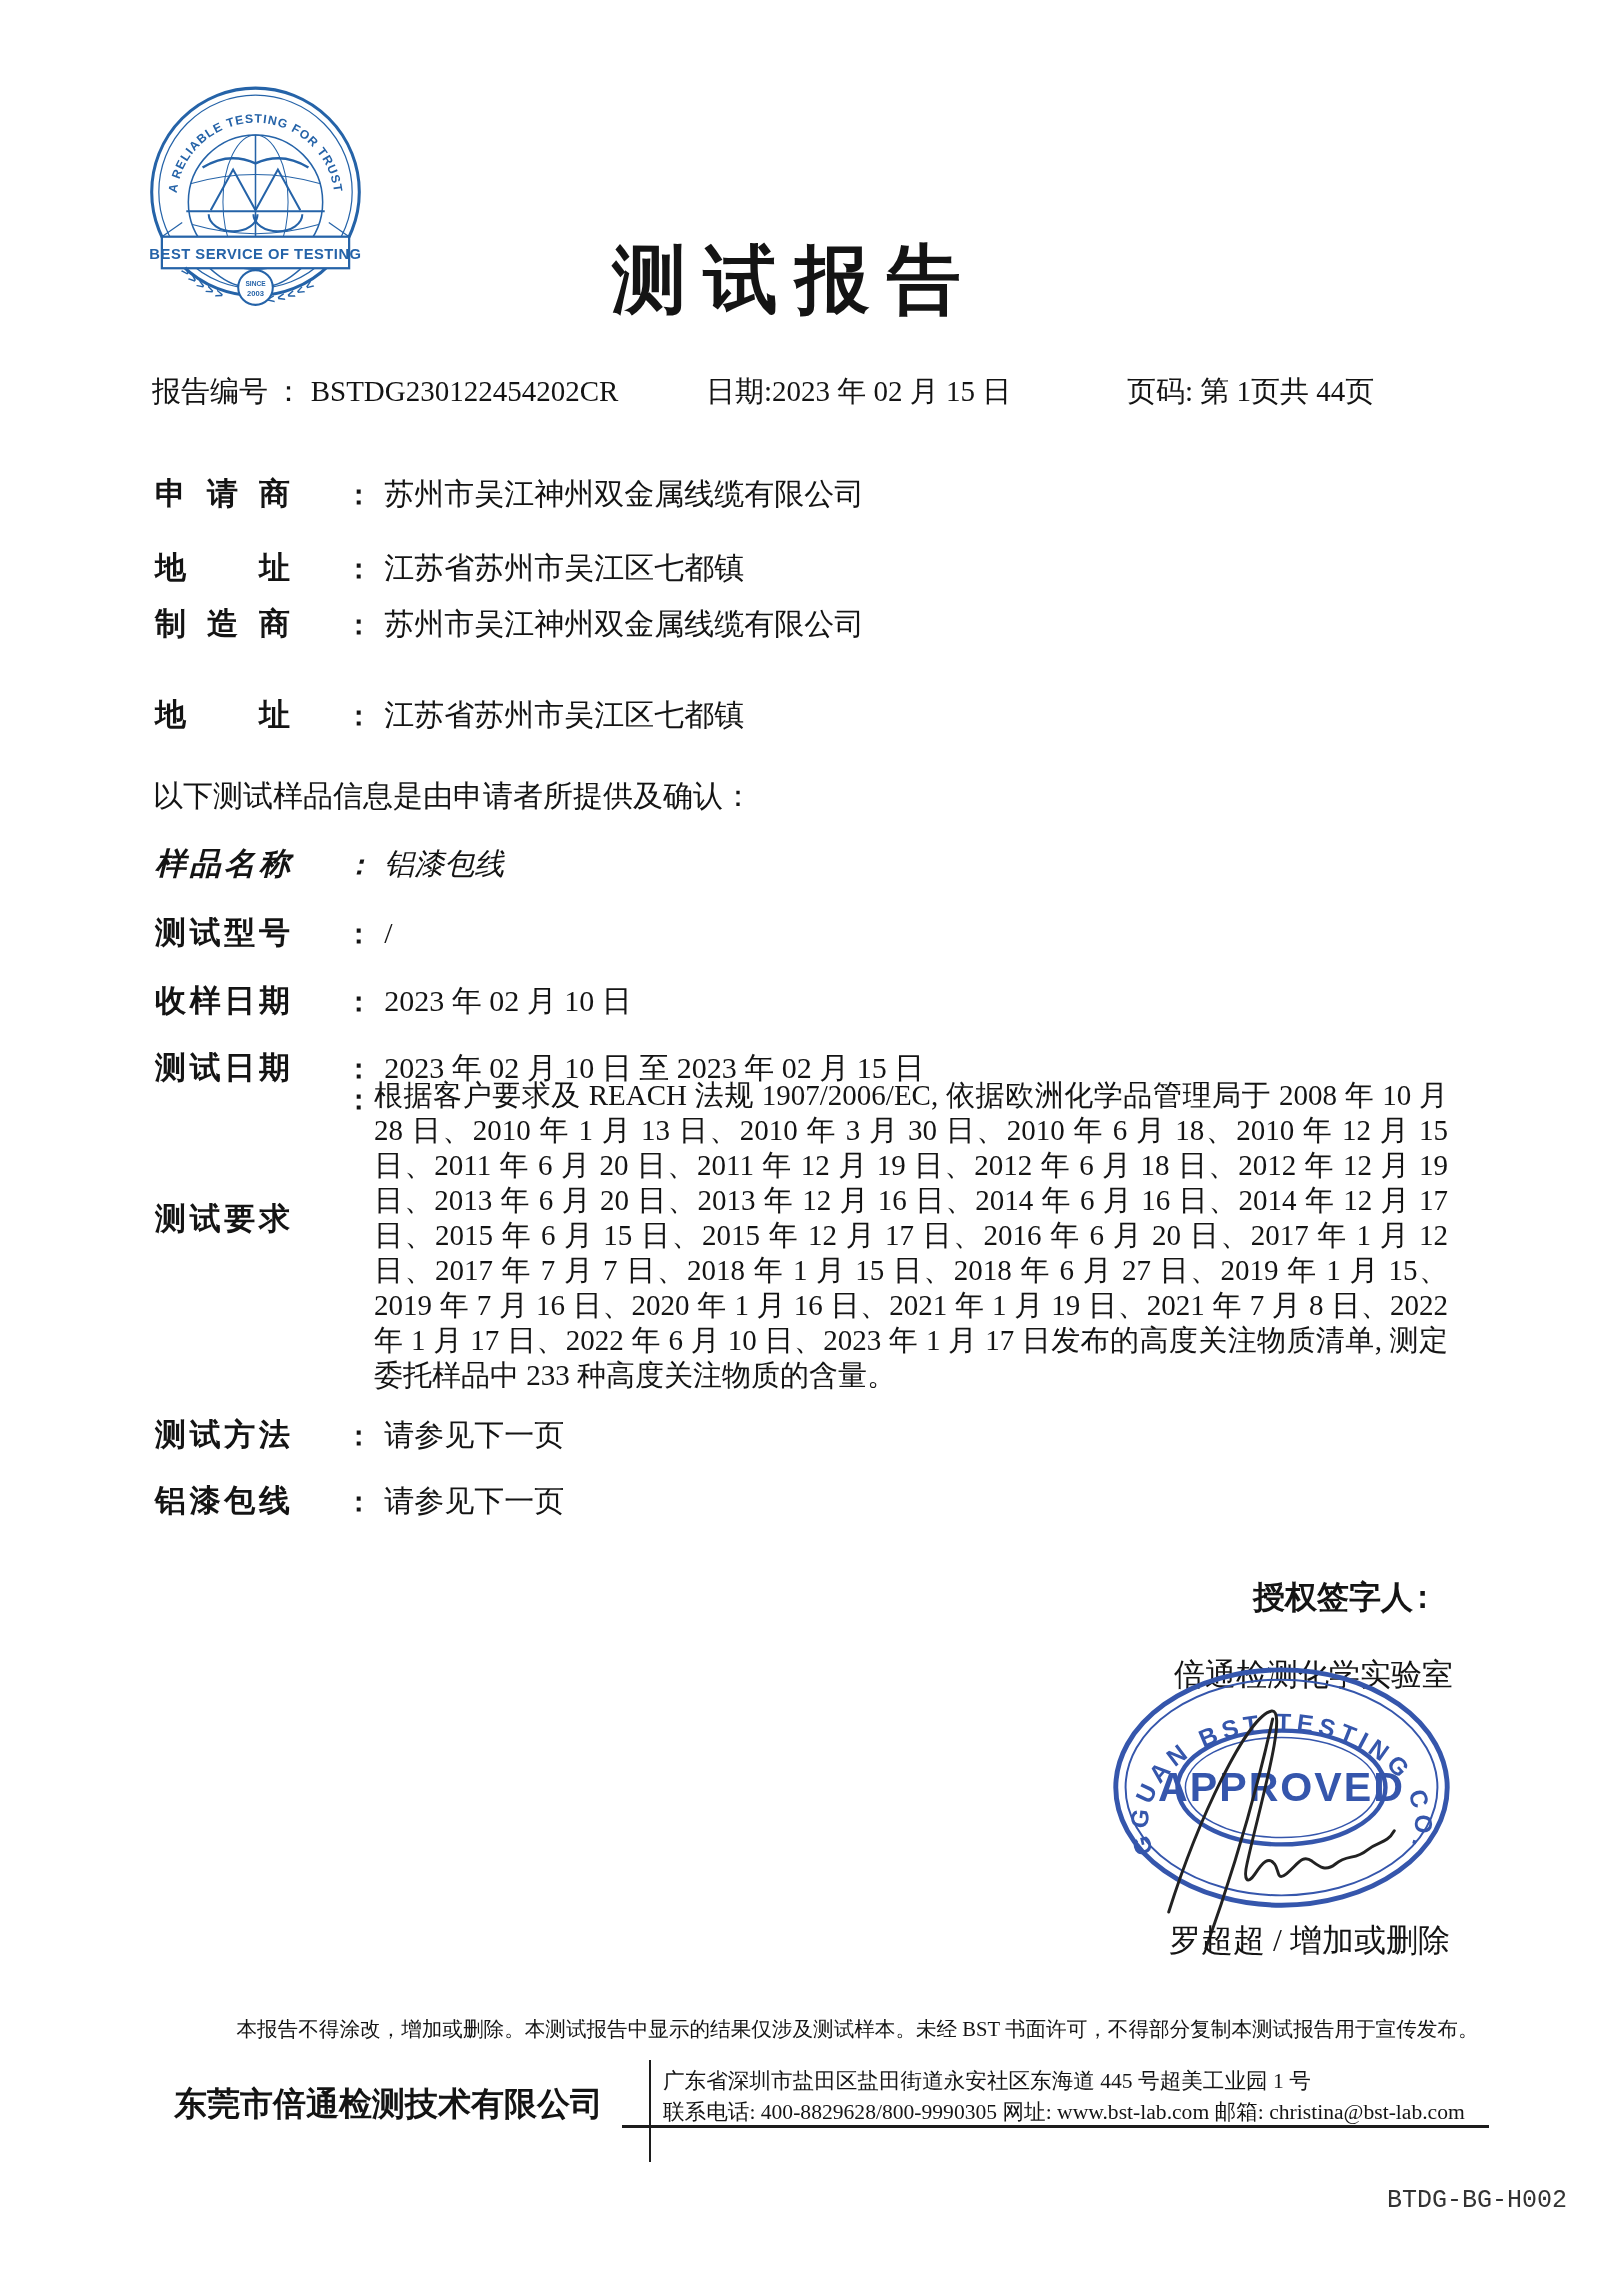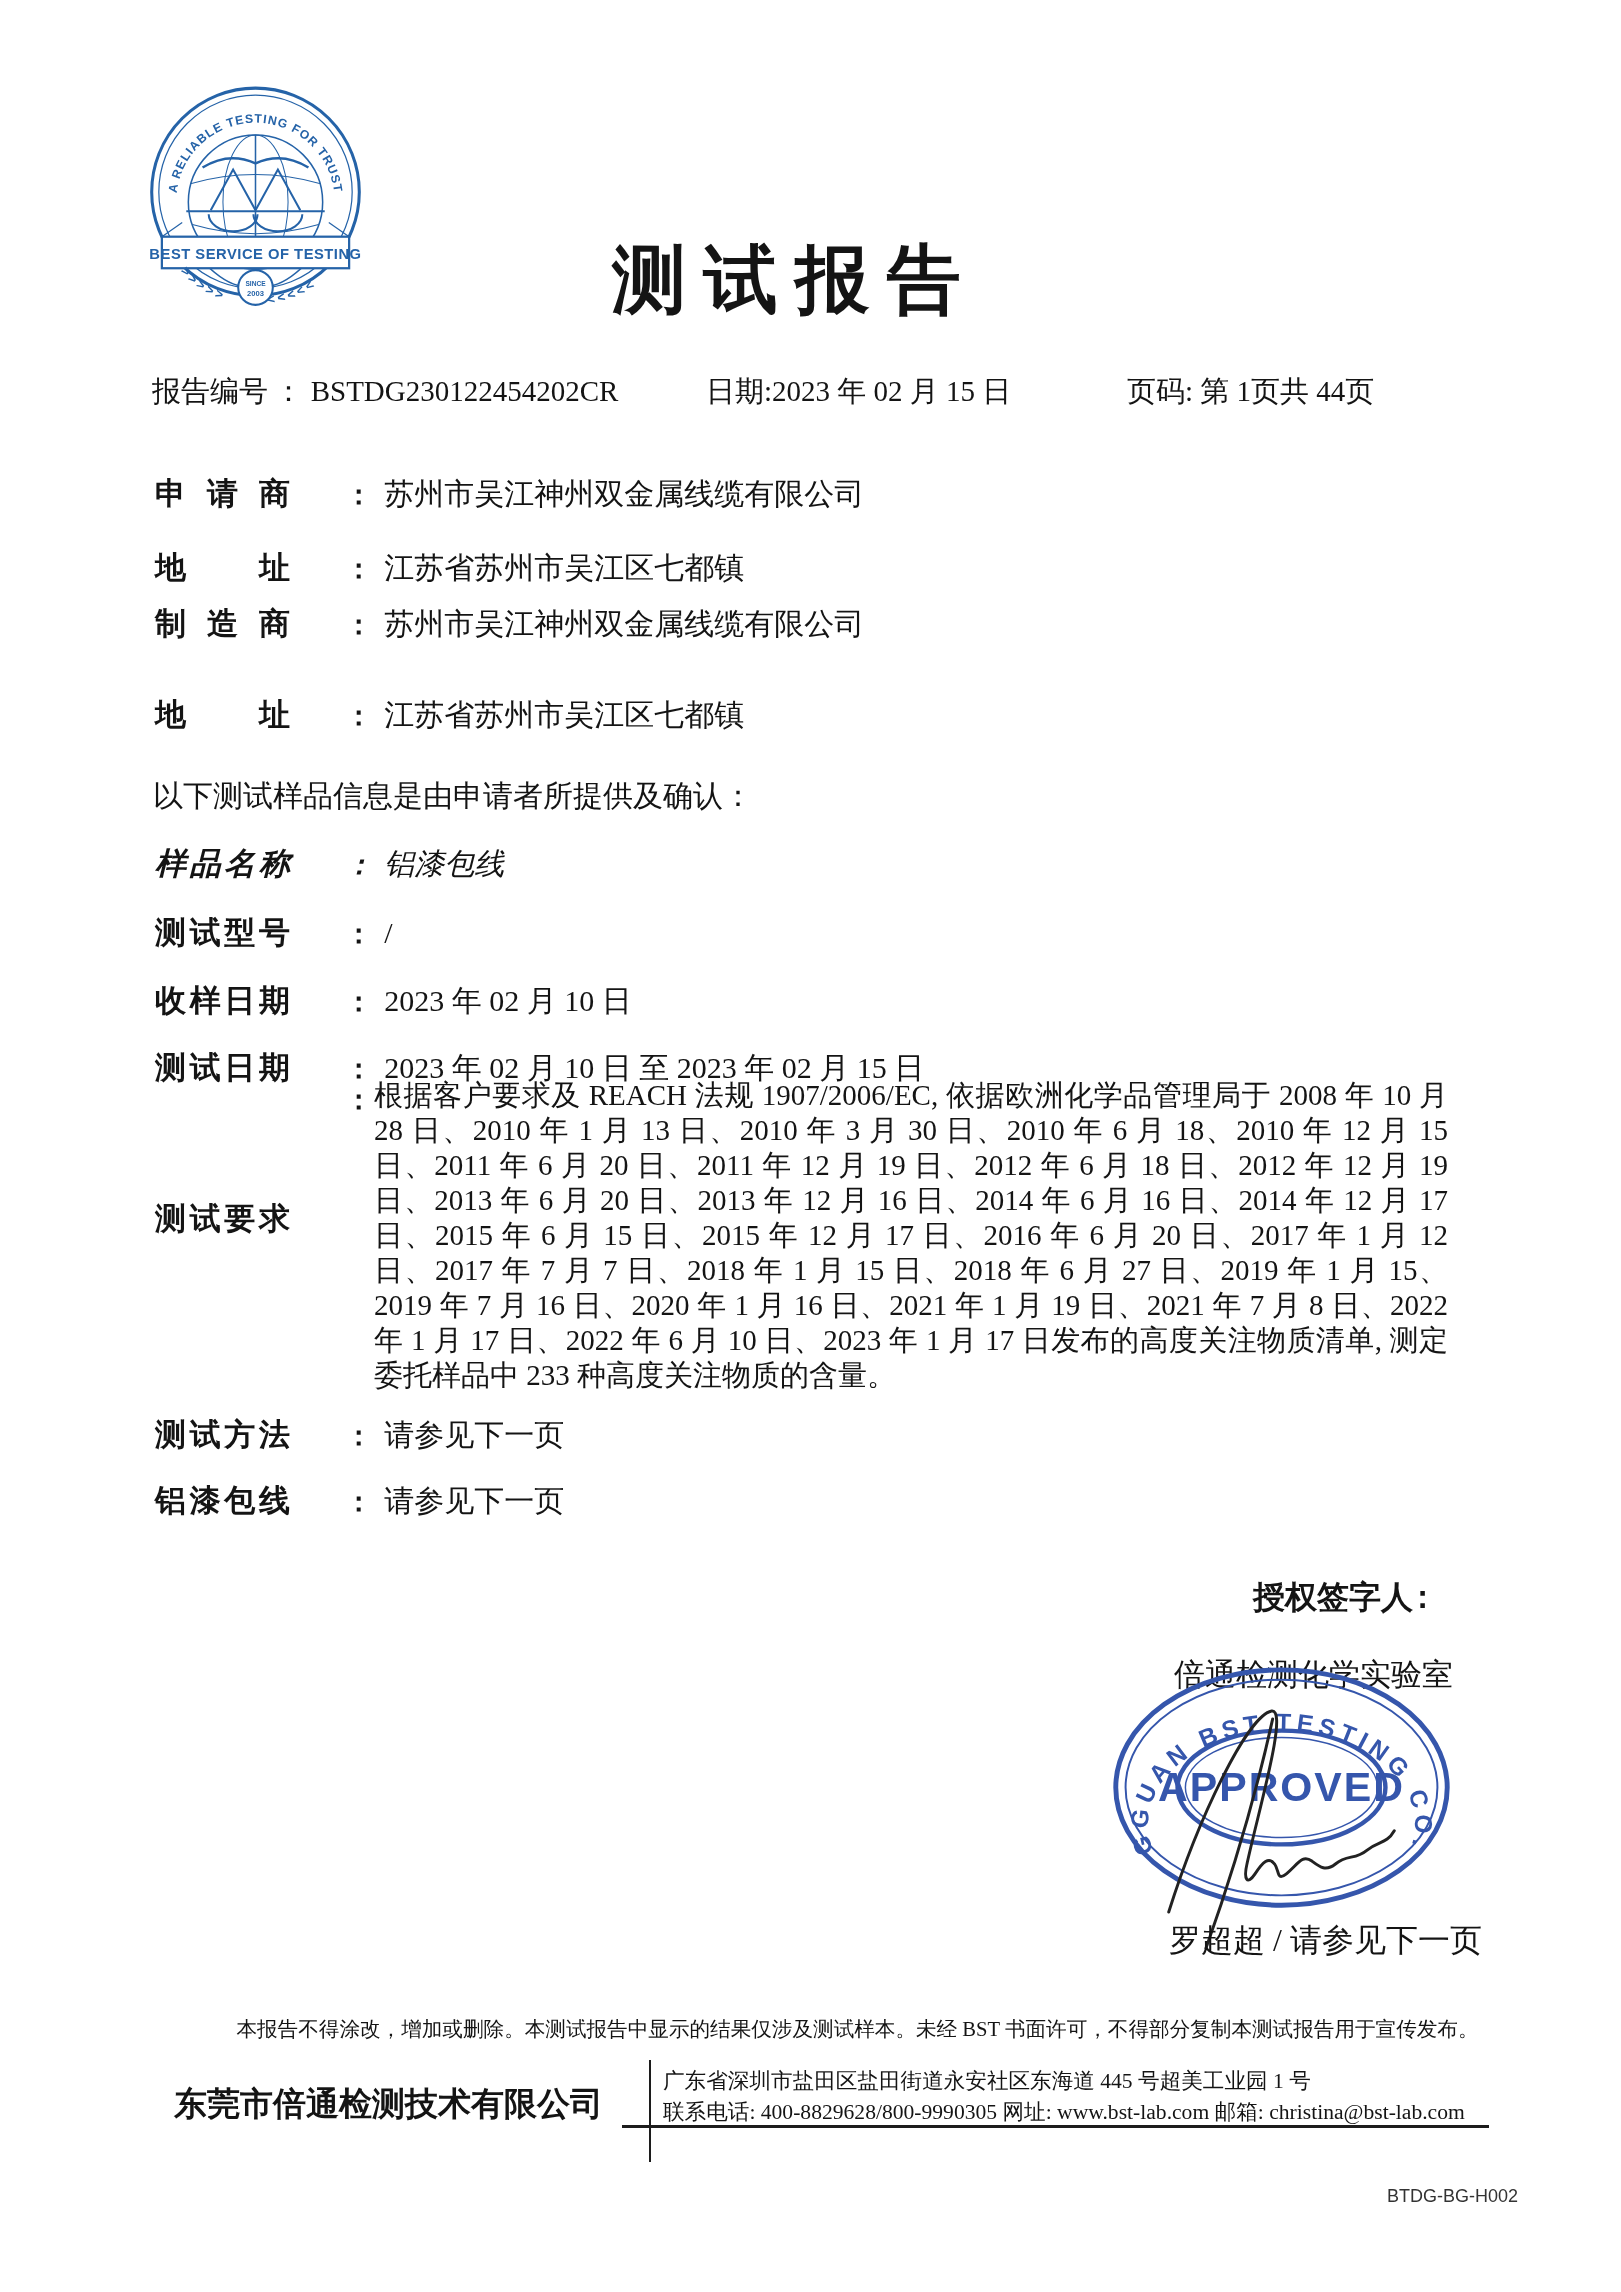--- a/index.html
+++ b/index.html
@@ -69,22 +69,22 @@
   .f-company{
     font-family:"Liberation Sans", sans-serif;
     font-weight:700;
     font-size:33px;
     white-space:nowrap;
   }
   .f-line{font-size:21.6px;white-space:nowrap;}
   .vline{width:2px;background:#1c1c1c;}
   .hline{height:2.9px;background:#1c1c1c;}
   .form-code{
-    font-family:Liberation Sans, sans-serif;
-    font-size:18px;
+    font-family:Liberation Mono, monospace;
+    font-size:25px;
     color:#333;
     white-space:nowrap;
   }
 </style>
 </head>
 <body>
 
 <div class="page">
 
   <svg class="abs" style="left:145px;top:82px;" width="221" height="230" viewBox="0 0 216 226">
@@ -189,21 +189,21 @@
     <text font-family="Liberation Sans, sans-serif" font-size="25" font-weight="bold" fill="#3556ac" letter-spacing="5">
       <textPath href="#st-arc" startOffset="50%" text-anchor="middle">DONGGUAN BST TESTING CO.,LTD</textPath>
     </text>
     <text x="185" y="142" text-anchor="middle" font-family="Liberation Sans, sans-serif" font-size="42" font-weight="bold" fill="#3556ac" letter-spacing="2">APPROVED</text>
     <g stroke="#222222" stroke-width="3" fill="none" stroke-linecap="round">
       <path d="M 70,255 C 100,160 150,55 175,50 C 192,48 162,150 150,205 C 146,222 150,228 158,216 C 166,204 172,198 178,206 C 183,213 180,224 190,216 C 202,206 206,196 216,203 C 224,209 230,214 240,206 C 252,196 260,202 272,192 C 284,182 292,186 300,172"></path>
       <path d="M 176,58 C 158,140 130,230 108,292"></path>
     </g>
   </svg>
 
-  <div class="abs signer" style="left:1169px;top:1919px;">罗超超 / 请参见下一页</div>
+  <div class="abs signer" style="left:1169px;top:1919px;">罗超超 / 增加或删除</div>
 
   <div class="abs disclaimer" style="left:0px;top:2015px;">本报告不得涂改，增加或删除。本测试报告中显示的结果仅涉及测试样本。未经 BST 书面许可，不得部分复制本测试报告用于宣传发布。</div>
 
   <div class="abs f-company" style="left:174px;top:2082px;">东莞市倍通检测技术有限公司</div>
   <div class="abs vline" style="left:649px;top:2060px;height:102px;"></div>
   <div class="abs f-line" style="left:663px;top:2066px;">广东省深圳市盐田区盐田街道永安社区东海道 445 号超美工业园 1 号</div>
   <div class="abs f-line" style="left:663px;top:2097px;">联系电话: 400-8829628/800-9990305  网址: www.bst-lab.com  邮箱: christina@bst-lab.com</div>
   <div class="abs hline" style="left:622px;top:2125px;width:867px;"></div>
   <div class="abs form-code" style="left:1387px;top:2186px;">BTDG-BG-H002</div>
 

